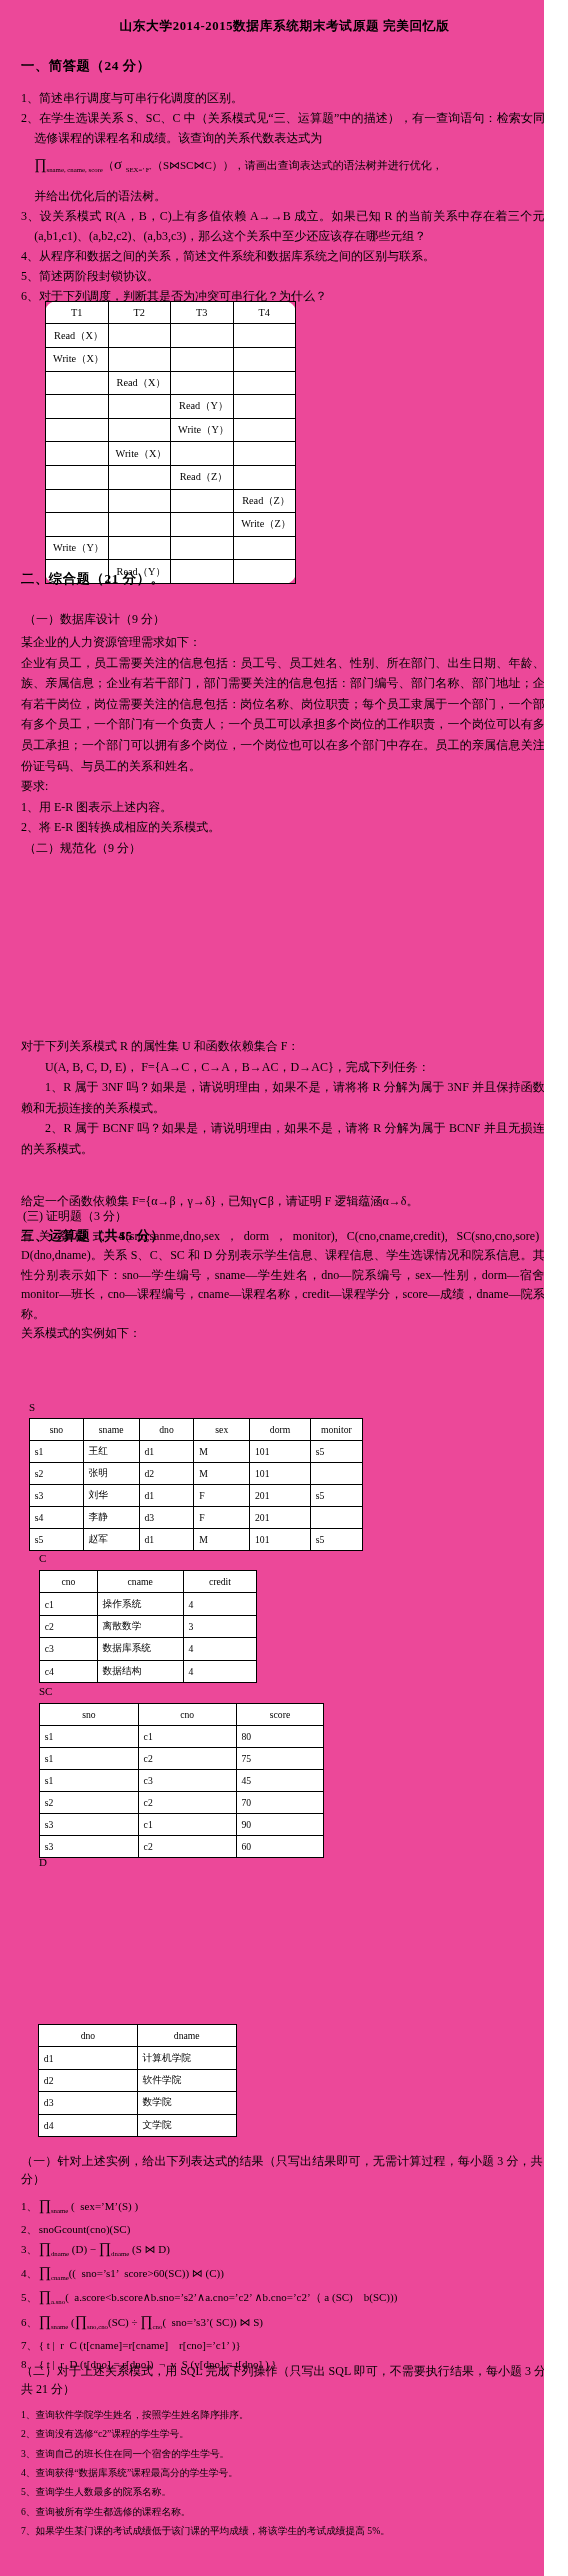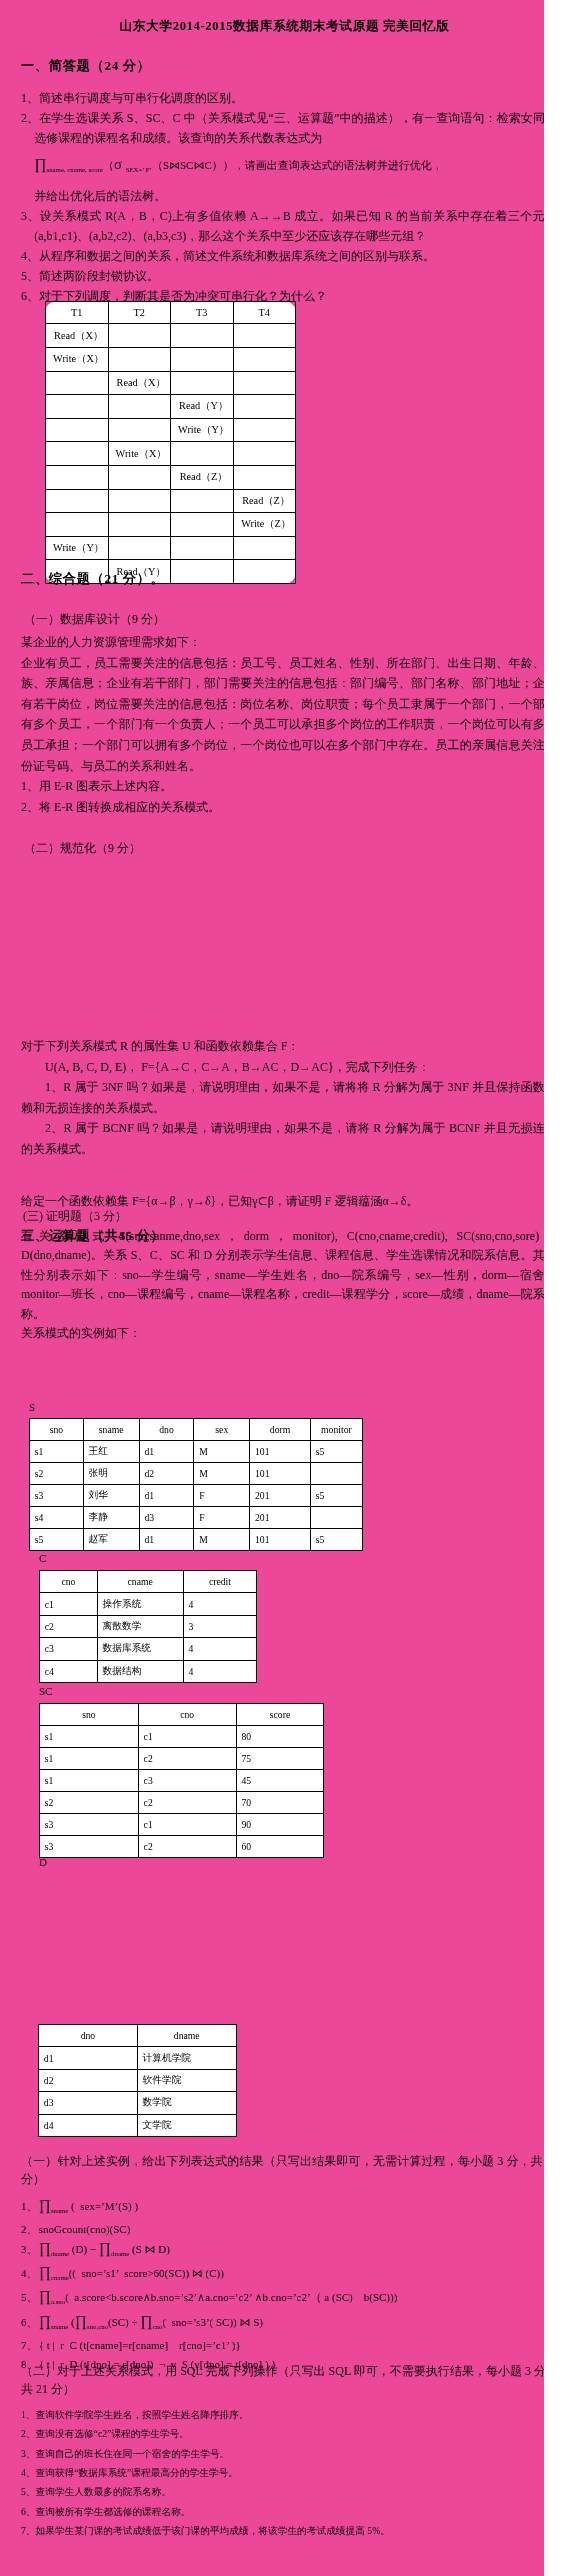--- a/index.html
+++ b/index.html
@@ -149,20 +149,21 @@
       </tbody>
     </table>
 
   <div class="abs sec-heading" style="top:570px;left:21px;">二、综合题（21 分）。</div>
 
   <div class="abs sub-heading" style="top:611px;left:24px;">（一）数据库设计（9 分）</div>
 
   <div class="abs bodytext" style="top:632px;left:21px;width:536px;">
     <div>某企业的人力资源管理需求如下：</div>
     <div>企业有员工，员工需要关注的信息包括：员工号、员工姓名、性别、所在部门、出生日期、年龄、民族、亲属信息；企业有若干部门，部门需要关注的信息包括：部门编号、部门名称、部门地址；企业有若干岗位，岗位需要关注的信息包括：岗位名称、岗位职责；每个员工隶属于一个部门，一个部门有多个员工，一个部门有一个负责人；一个员工可以承担多个岗位的工作职责，一个岗位可以有多个员工承担；一个部门可以拥有多个岗位，一个岗位也可以在多个部门中存在。员工的亲属信息关注身份证号码、与员工的关系和姓名。</div>
+    <div>要求:</div>
     <div>1、用 E-R 图表示上述内容。</div>
     <div>2、将 E-R 图转换成相应的关系模式。</div>
   </div>
 
   <div class="abs sub-heading" style="top:840px;left:24px;">（二）规范化（9 分）</div>
 
   <div class="abs bodytext" style="top:1036px;left:21px;width:536px;">
     <div>对于下列关系模式 R 的属性集 U 和函数依赖集合 F：</div>
     <div class="indent2">U(A, B, C, D, E)，  F={A→C，C→A，B→AC，D→AC}，完成下列任务：</div>
     <div class="indent2">1、R 属于 3NF 吗？如果是，请说明理由，如果不是，请将将 R 分解为属于 3NF 并且保持函数依赖和无损连接的关系模式。</div>

